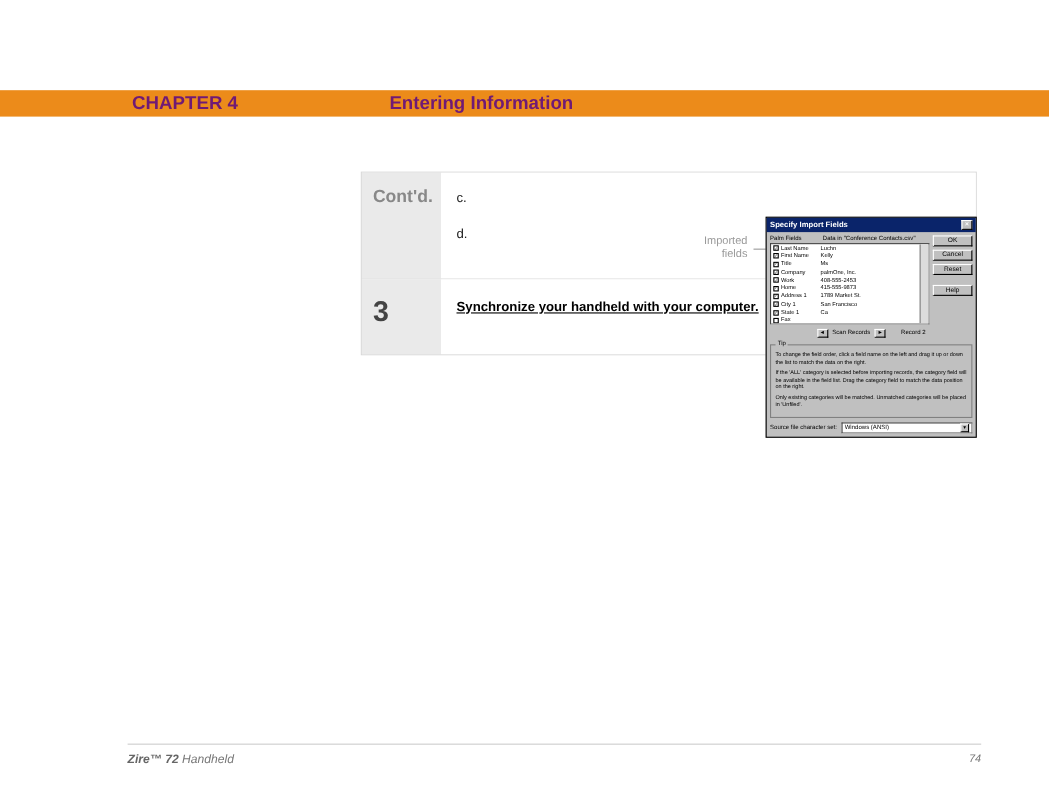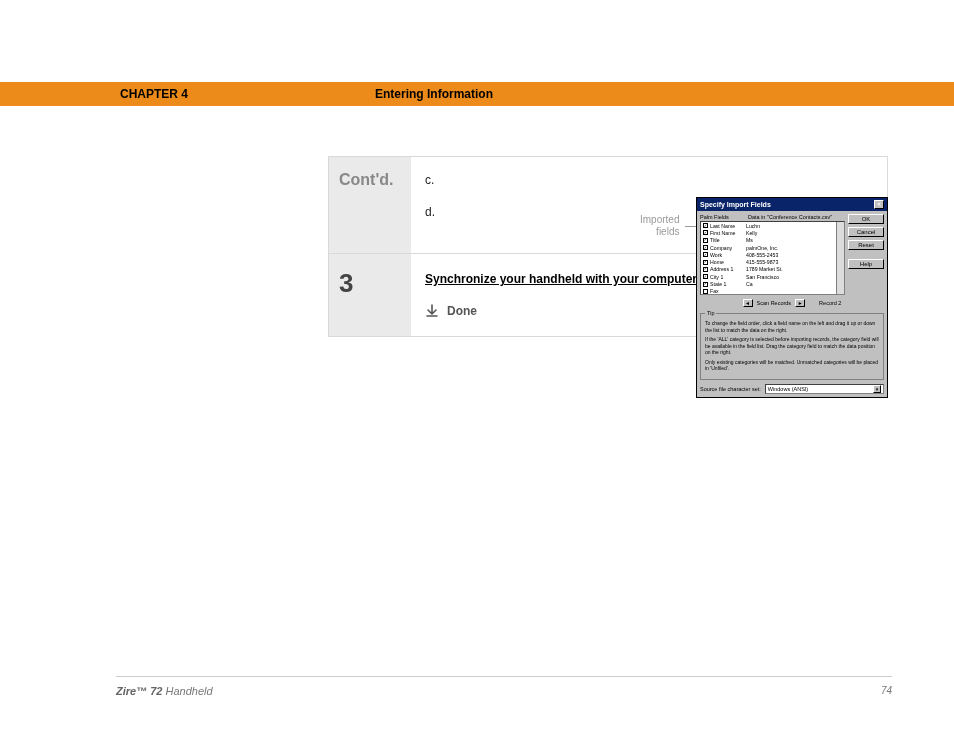--- a/index.html
+++ b/index.html
@@ -13,40 +13,40 @@
   }
   .header-bar {
     position: absolute;
     top: 82px;
     left: 0;
     right: 0;
     height: 24px;
     background: #ec8b1a;
     display: flex;
     align-items: center;
-    color: #000000;
-    font-size: 12px;
+    color: #701a75;
+    font-size: 17px;
     font-weight: bold;
   }
   .chapter-label { position: absolute; left: 120px; }
-  .chapter-title { position: absolute; left: 331px; padding-left: 44px; }
+  .chapter-title { position: absolute; left: 310px; padding-left: 44px; }
   .main-box {
     position: absolute;
     left: 328px;
     top: 156px;
     width: 560px;
     border: 1px solid #d9d9d9;
   }
   .step-row {
     display: flex;
     border-bottom: 1px solid #d9d9d9;
   }
   .step-row:last-child { border-bottom: none; }
   .step-left {
-    width: 82px;
+    width: 72px;
     background: #eaeaea;
     padding: 14px 10px 10px 10px;
     font-weight: bold;
     color: #888;
   }
   .step-num-big {
     font-size: 26px;
     color: #444;
     font-weight: 900;
   }
@@ -292,26 +292,20 @@
         </li>
       </ol>
     </div>
   </div>
   <div class="step-row">
     <div class="step-left">
       <span class="step-num-big">3</span>
     </div>
     <div class="step-right">
       <a class="sync-link" href="#">Synchronize your handheld with your computer.</a>
-      <div class="done-row">
-        <svg class="done-icon" viewBox="0 0 14 14">
-          <path d="M7 1 L7 9 M3 6 L7 10 L11 6 M2 12 L12 12" stroke="#555" stroke-width="1.6" fill="none" stroke-linecap="round" stroke-linejoin="round"></path>
-        </svg>
-        <span>Done</span>
-      </div>
     </div>
   </div>
 </div>
 
 <div class="callout-label" style="white-space:pre;">Imported
 fields</div>
 <div class="callout-line"></div>
 
 <div class="dialog">
   <div class="dialog-titlebar">

